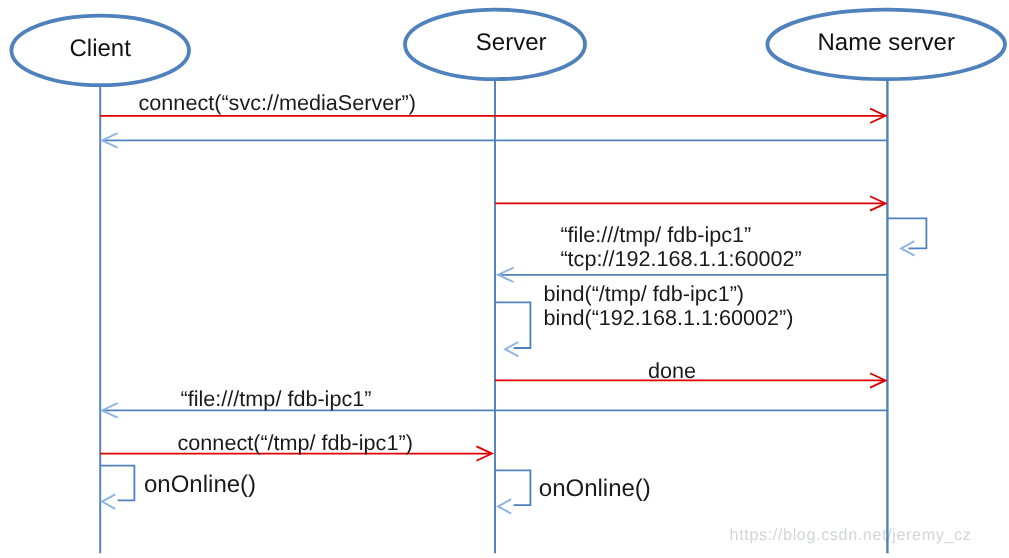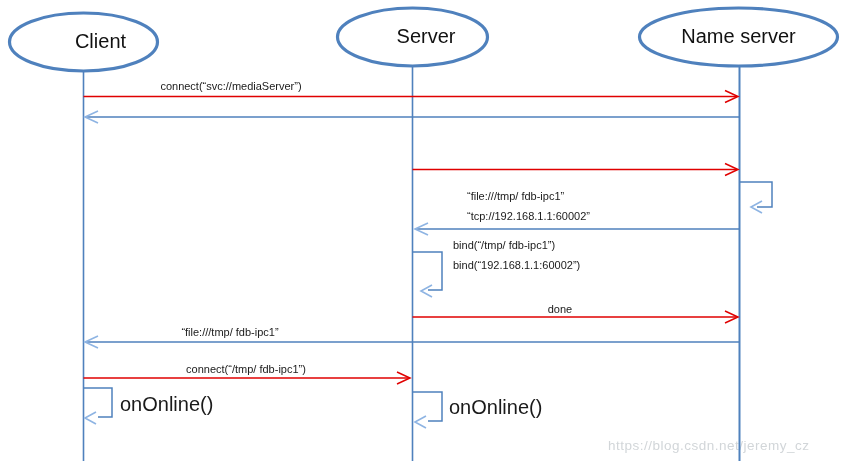--- a/index.html
+++ b/index.html
@@ -9,21 +9,21 @@
     width:841px; height:465px;
     background:#ffffff;
     overflow:hidden;
     font-family:"Liberation Sans", sans-serif;
     color:#1a1a1a;
   }
   .layer-svg { position:absolute; left:0; top:0; z-index:1; }
   .lbl {
     position:absolute;
     z-index:2;
-    font-size:11px;
+    font-size:18px;
     line-height:20px;
     color:#1a1a1a;
     white-space:nowrap;
   }
   .lbl.center { text-align:center; }
   .actor-label {
     position:absolute;
     z-index:2;
     font-size:20px;
     text-align:center;
@@ -88,21 +88,21 @@
     <line x1="83.5" y1="378" x2="409" y2="378" stroke="#e00000" stroke-width="1.5"></line>
     <polyline points="397,372 410,378 397,384" fill="none" stroke="#e00000" stroke-width="1.5"></polyline>
 
     <polyline points="84,388 112,388 112,417 98,417" fill="none" stroke="#4f81bd" stroke-width="1.5"></polyline>
     <polyline points="96,412 85,418 96,424" fill="none" stroke="#8eb4e3" stroke-width="1.6"></polyline>
 
     <polyline points="413,392 442,392 442,421 428,421" fill="none" stroke="#4f81bd" stroke-width="1.5"></polyline>
     <polyline points="426,416 415,422 426,428" fill="none" stroke="#8eb4e3" stroke-width="1.6"></polyline>
   </svg>
 
-  <div class="actor-label" style="left:26px; top:30px; width:149px;">Client</div>
+  <div class="actor-label" style="left:9px; top:30px; width:149px;">Client</div>
   <div class="actor-label" style="left:337px; top:25px; width:178px;">Server</div>
   <div class="actor-label" style="left:639px; top:25px; width:199px;">Name server</div>
 
   <div class="lbl center" style="left:111px; top:76px; width:240px;">connect(“svc://mediaServer”)</div>
 
 
 
   <div class="lbl" style="left:467px; top:186px;">
     <div>“file:///tmp/ fdb-ipc1”</div>
     <div>“tcp://192.168.1.1:60002”</div>

